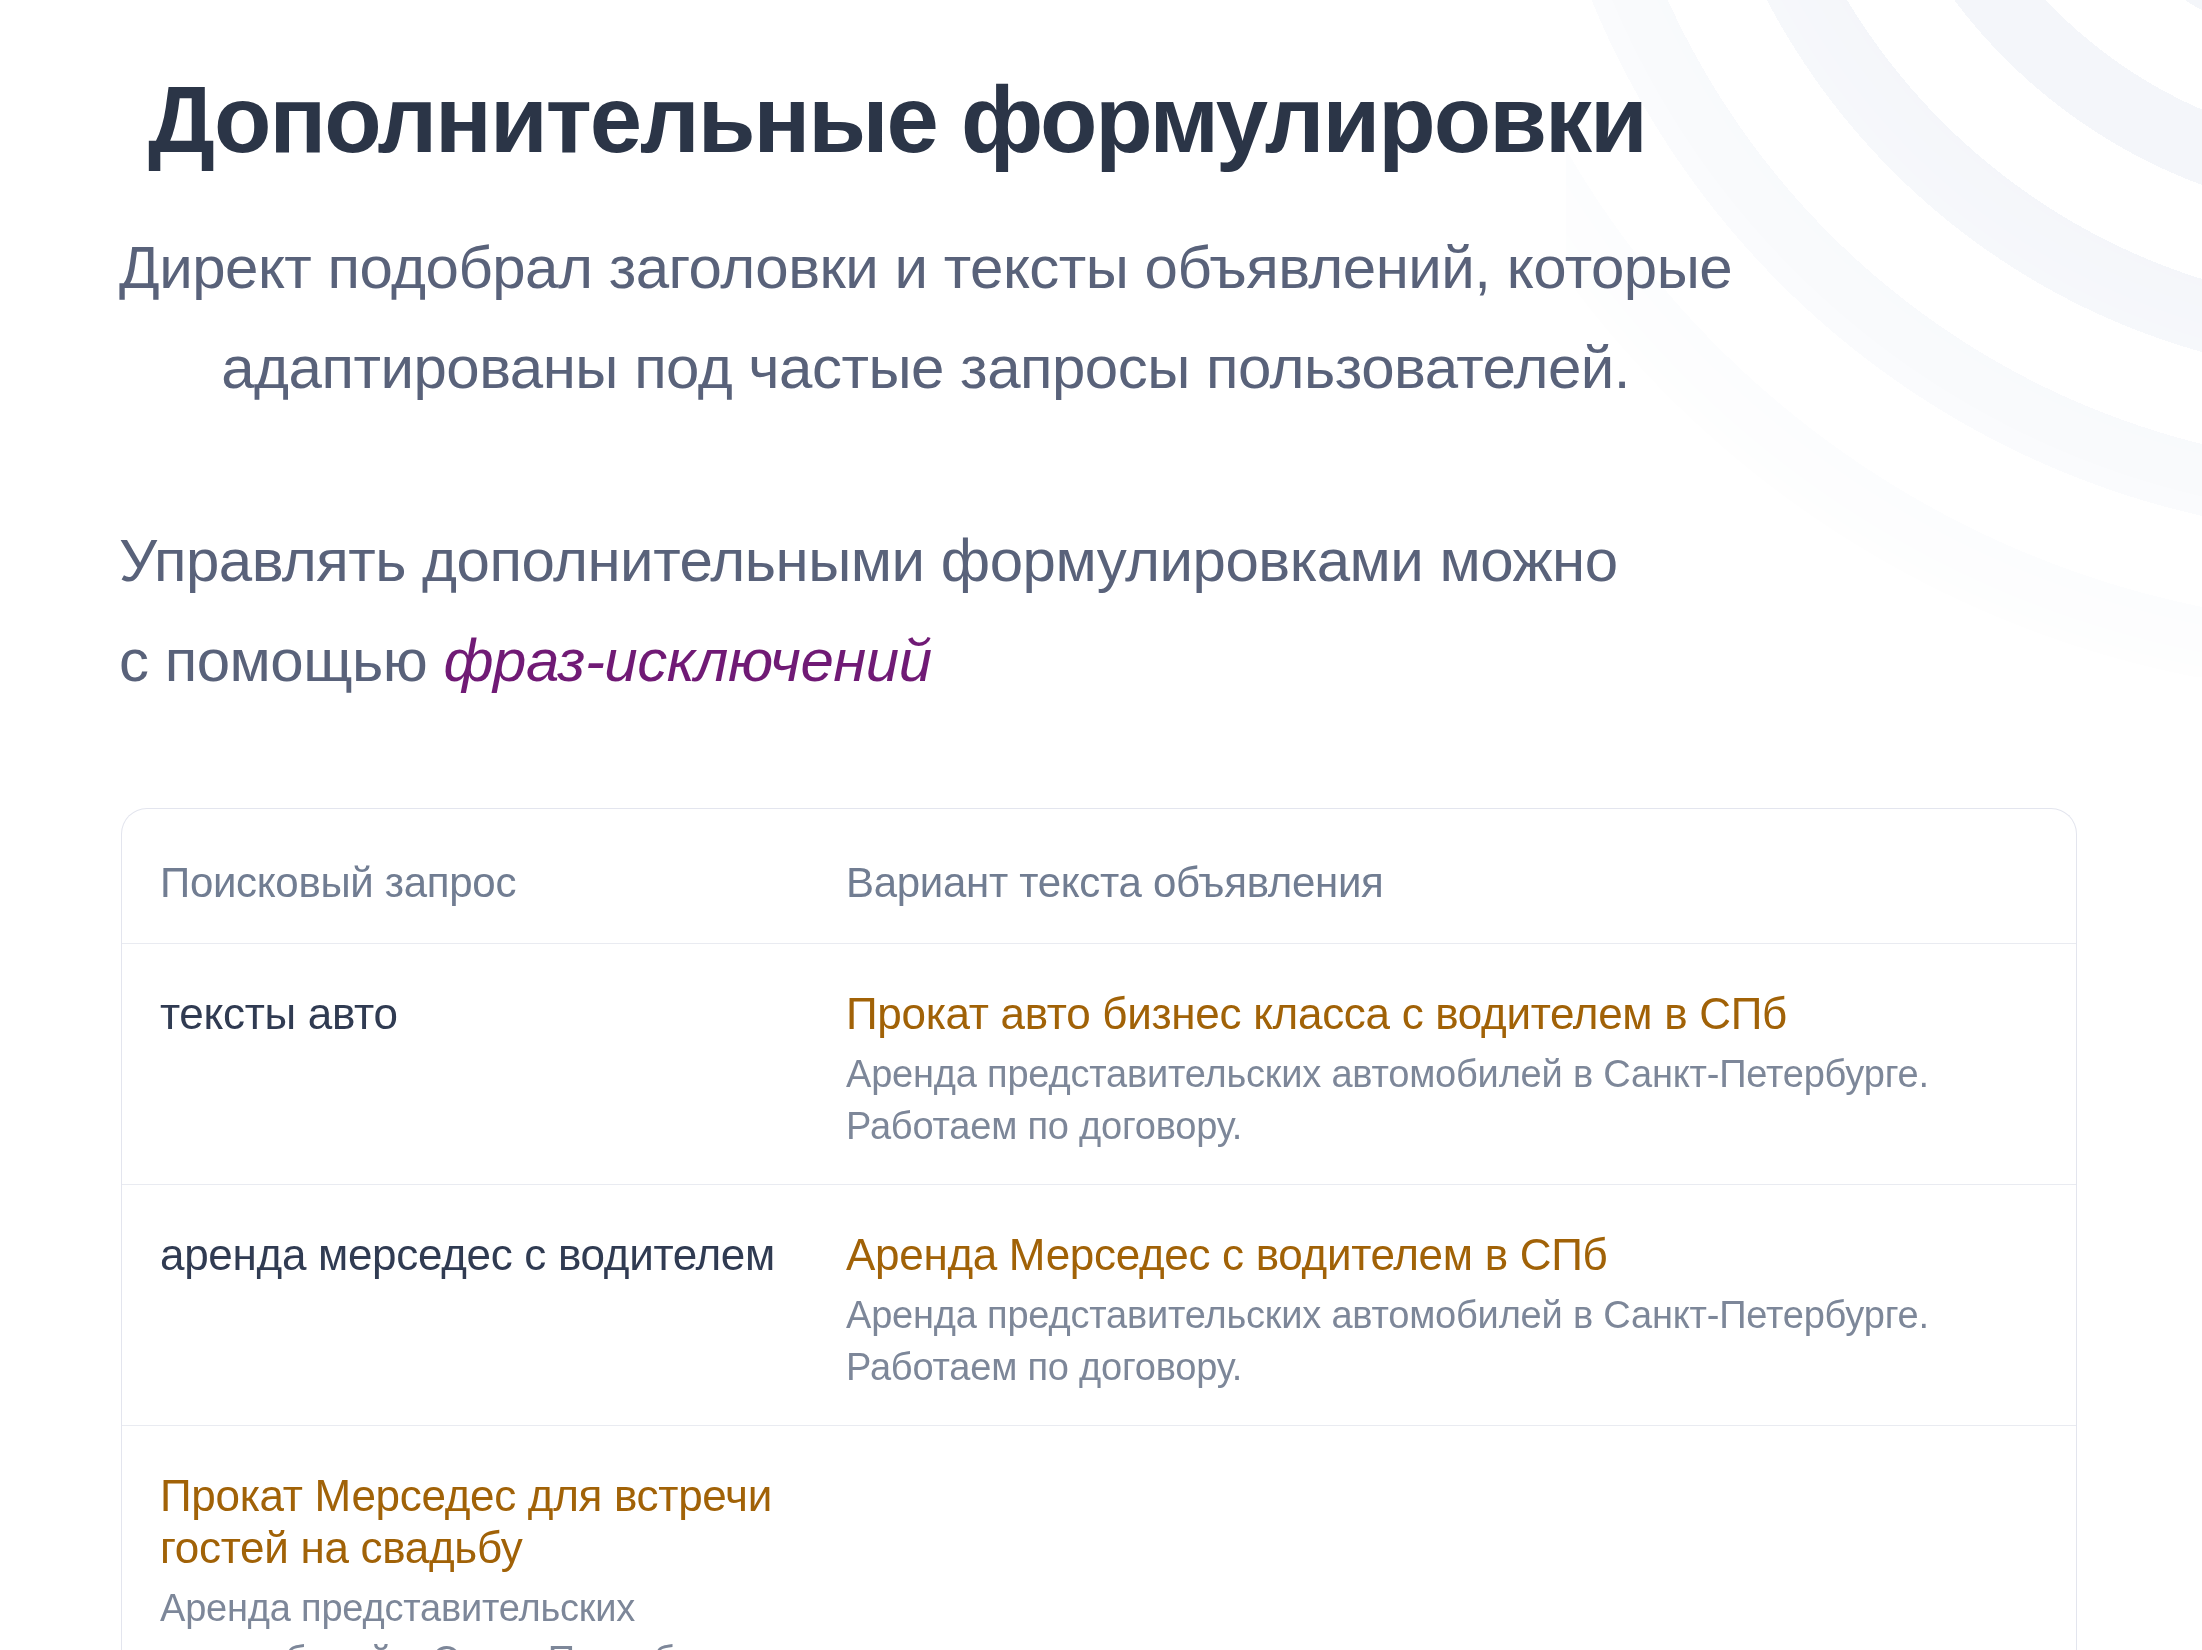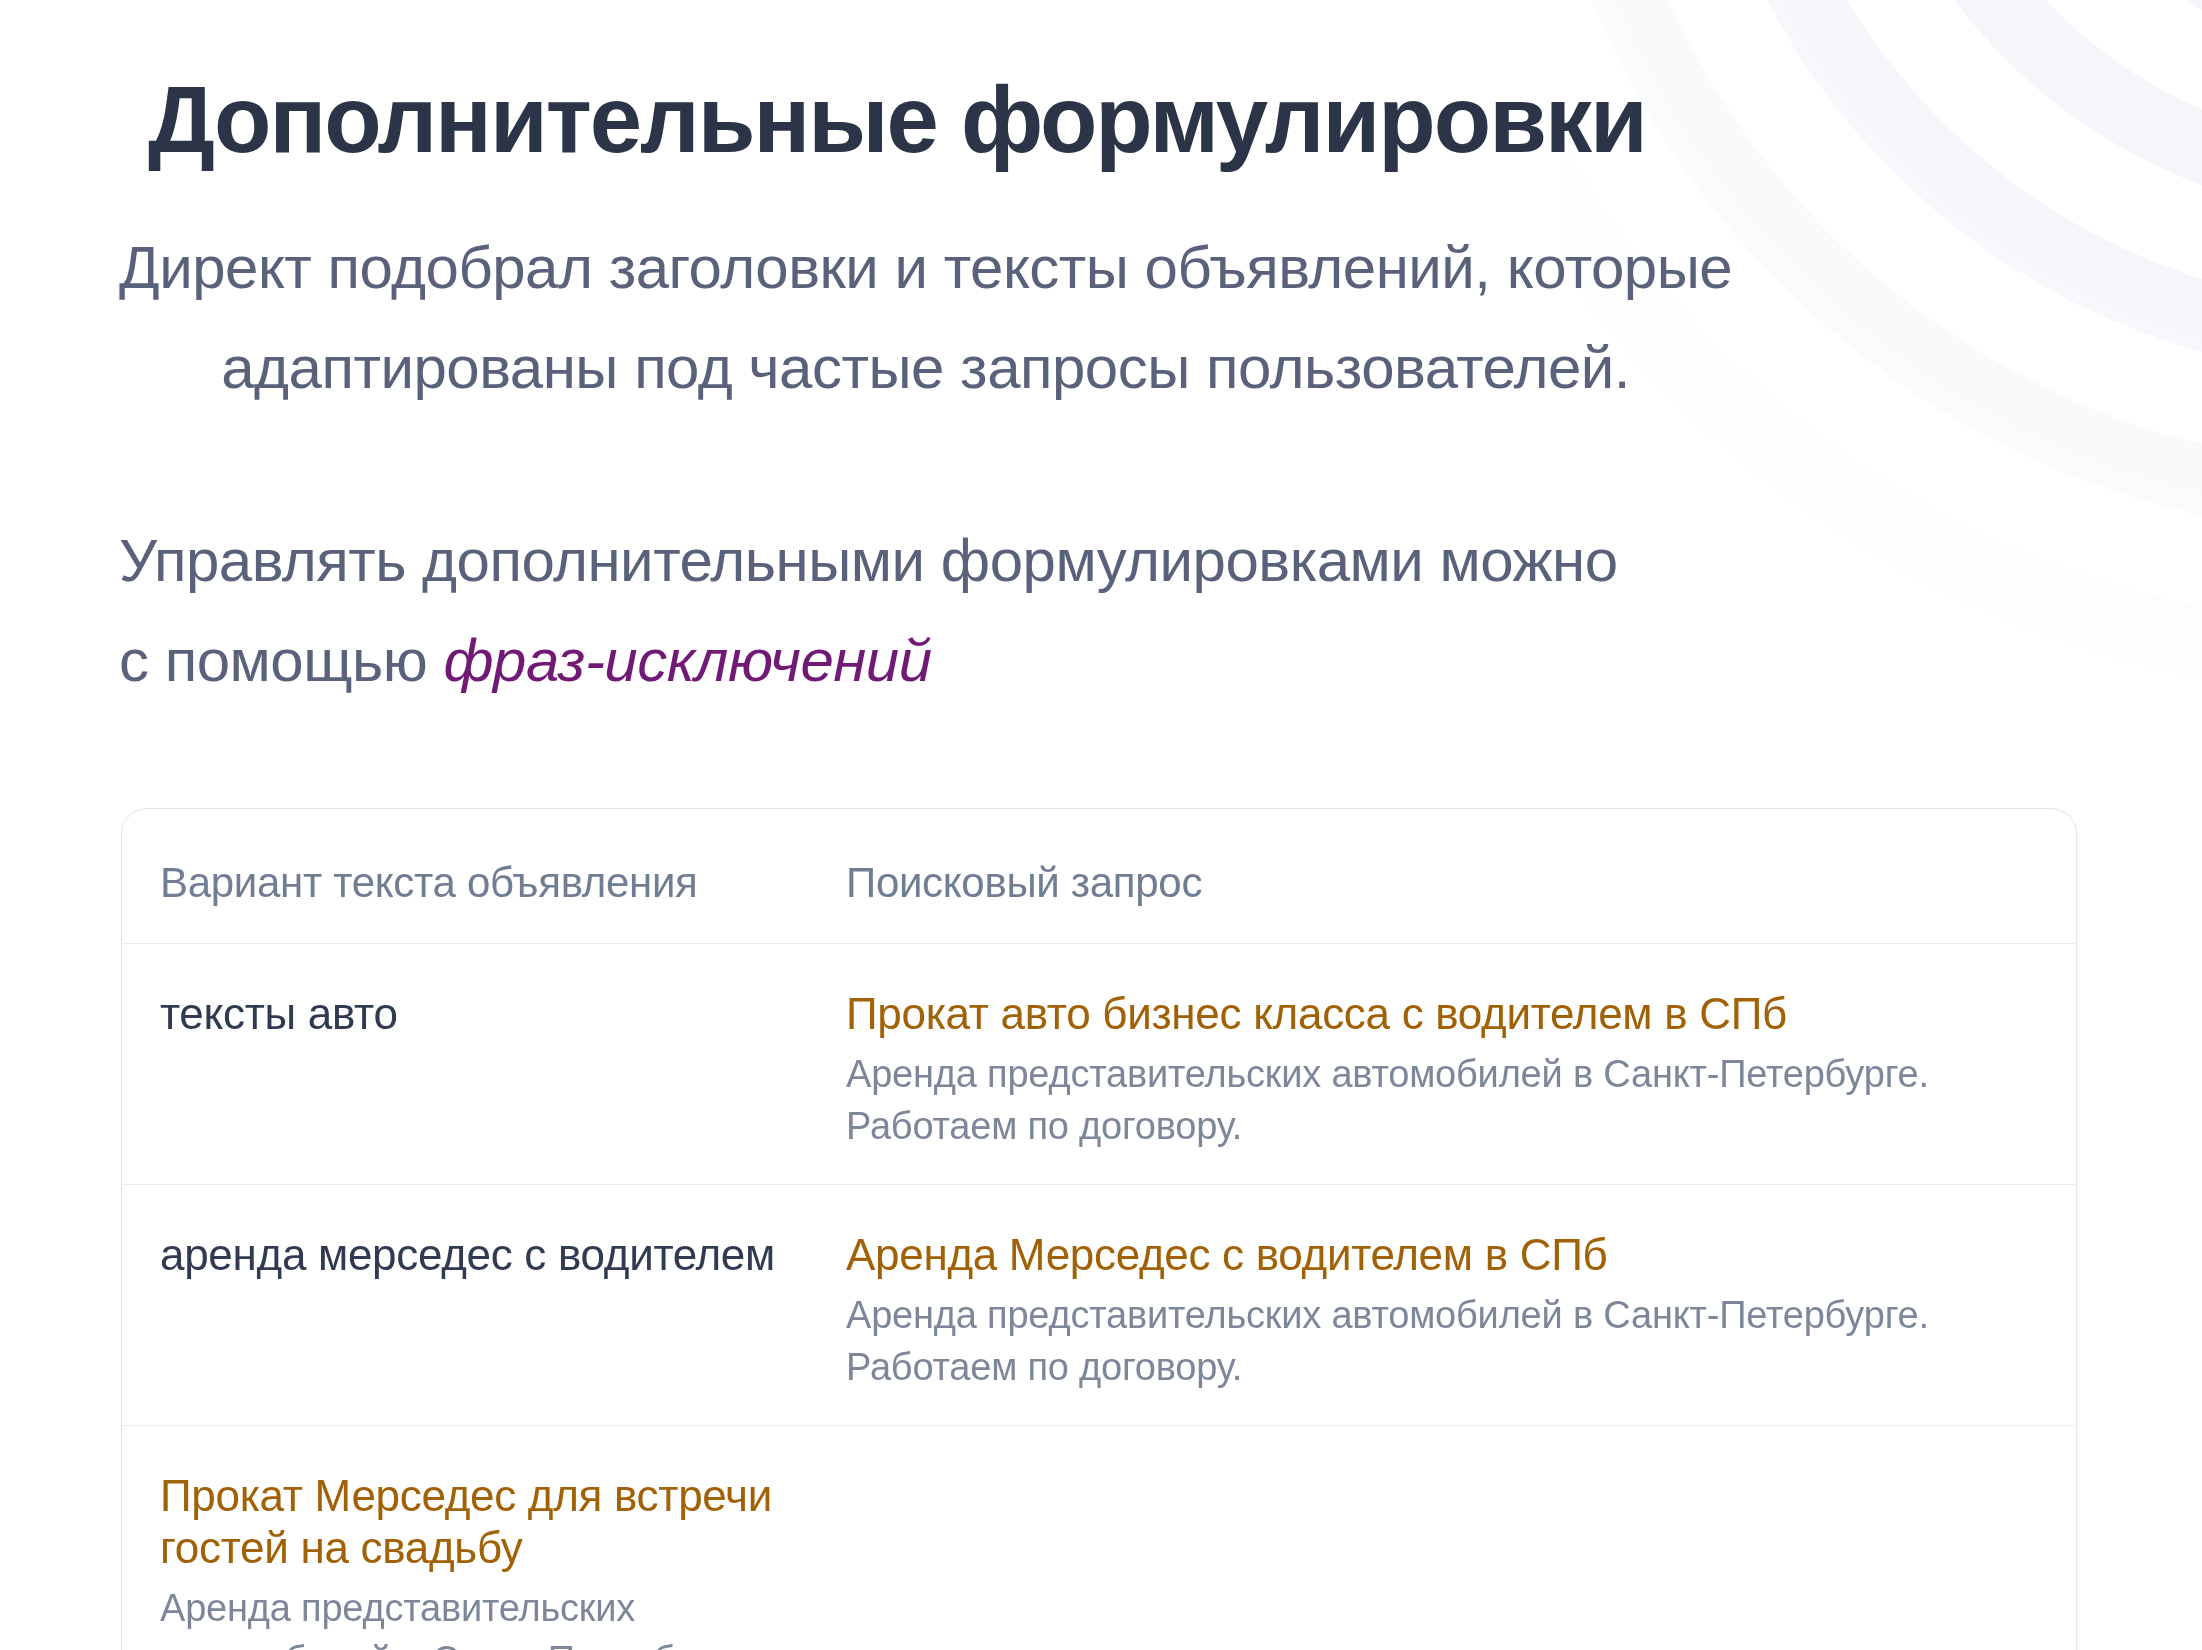--- a/index.html
+++ b/index.html
@@ -122,22 +122,22 @@
 </p>
 
 <p class="manage">
   <span>Управлять дополнительными формулировками можно</span><br>
   <span>с помощью </span><a class="inline-link" href="#">фраз-исключений</a>
 </p>
 
 <div class="card">
 
   <div class="t-header">
+    <div>Поисковый запрос</div>
     <div>Вариант текста объявления</div>
-    <div>Поисковый запрос</div>
   </div>
 
   <div class="t-row">
     <div class="query">тексты авто</div>
     <div>
       <div class="ad-title">Прокат авто бизнес класса с водителем в СПб</div>
       <div class="ad-text">
         <span>Аренда представительских автомобилей в Санкт-Петербурге.</span><br>
         <span>Работаем по договору.</span>
       </div>

